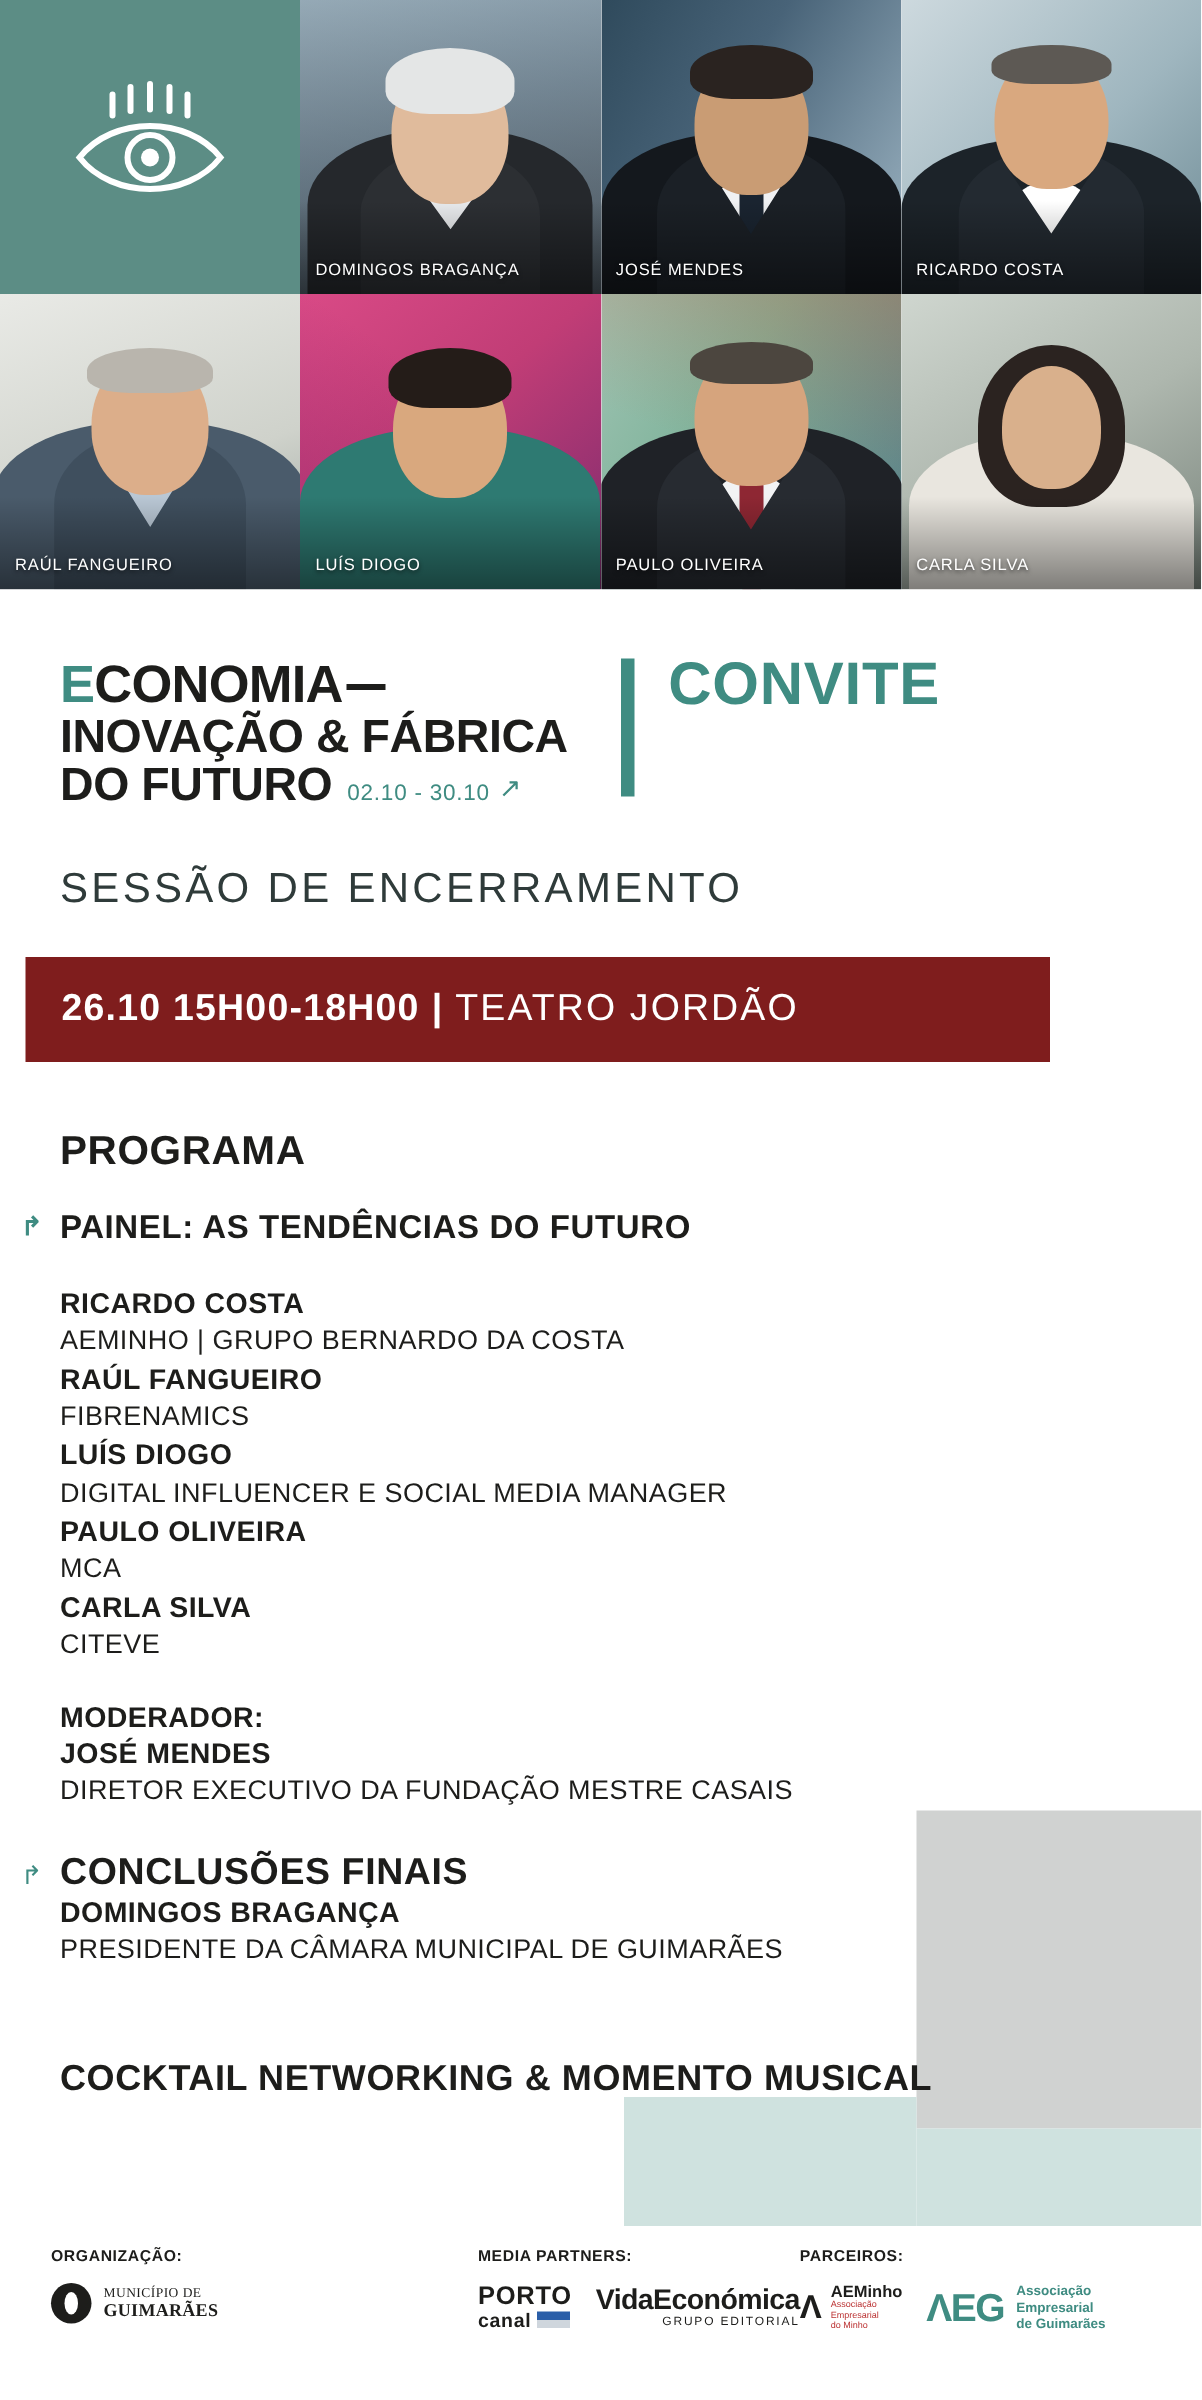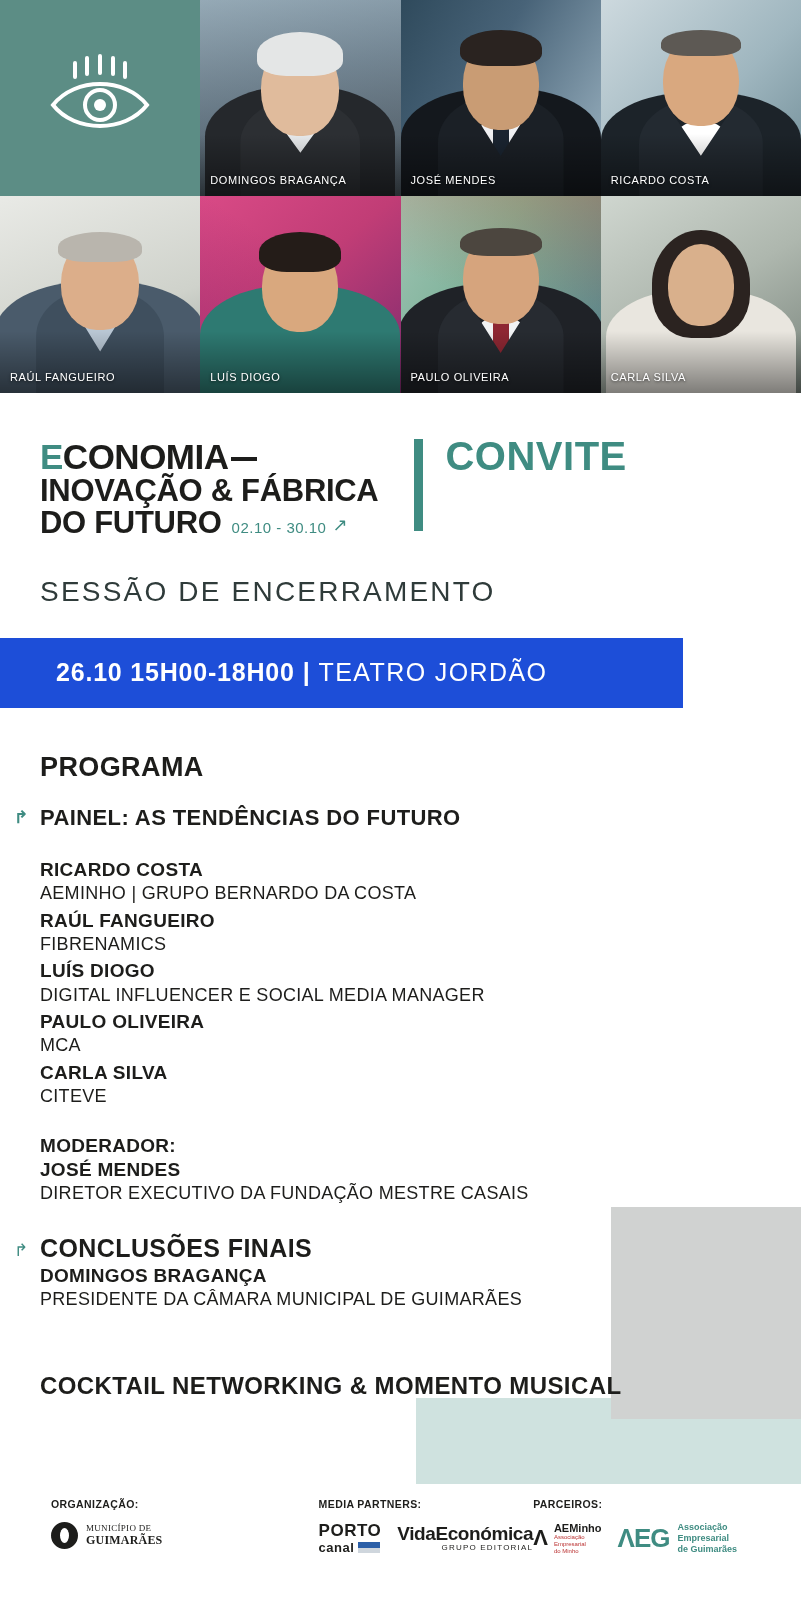--- a/index.html
+++ b/index.html
@@ -178,27 +178,27 @@
   .tendencias {
     margin-top: 6px;
     font-size: 40px;
     font-weight: 700;
     color: #3f8c82;
     letter-spacing: 0.2px;
   }
 
   .when-bar {
     margin-top: 30px;
-    margin-left: 0;
-    background: #1d4ed8;
+    margin-left: 17px;
+    background: #7f1d1d;
     height: 70px;
     width: 683px;
     display: flex;
     align-items: center;
-    padding-left: 56px;
+    padding-left: 24px;
     color: #ffffff;
     font-size: 25px;
     font-weight: 700;
     letter-spacing: 0.8px;
   }
   .when-bar .sep { font-weight: 700; margin: 0 8px; }
   .when-bar .venue { font-weight: 400; letter-spacing: 1.4px; }
 
   
   .program {
@@ -289,21 +289,21 @@
     top: 1419px;
     width: 190px;
     height: 66px;
     background: #cfe2df;
     z-index: 1;
   }
 
   
   .footer {
     position: absolute;
-    left: 17px; right: 0; bottom: 0;
+    left: 0; right: 0; bottom: 0;
     height: 116px;
     background: #ffffff;
     padding: 14px 34px 0 34px;
     display: flex;
     align-items: flex-start;
     z-index: 3;
   }
   .fgroup { position: relative; }
   .fgroup .flabel {
     font-size: 10.5px;

